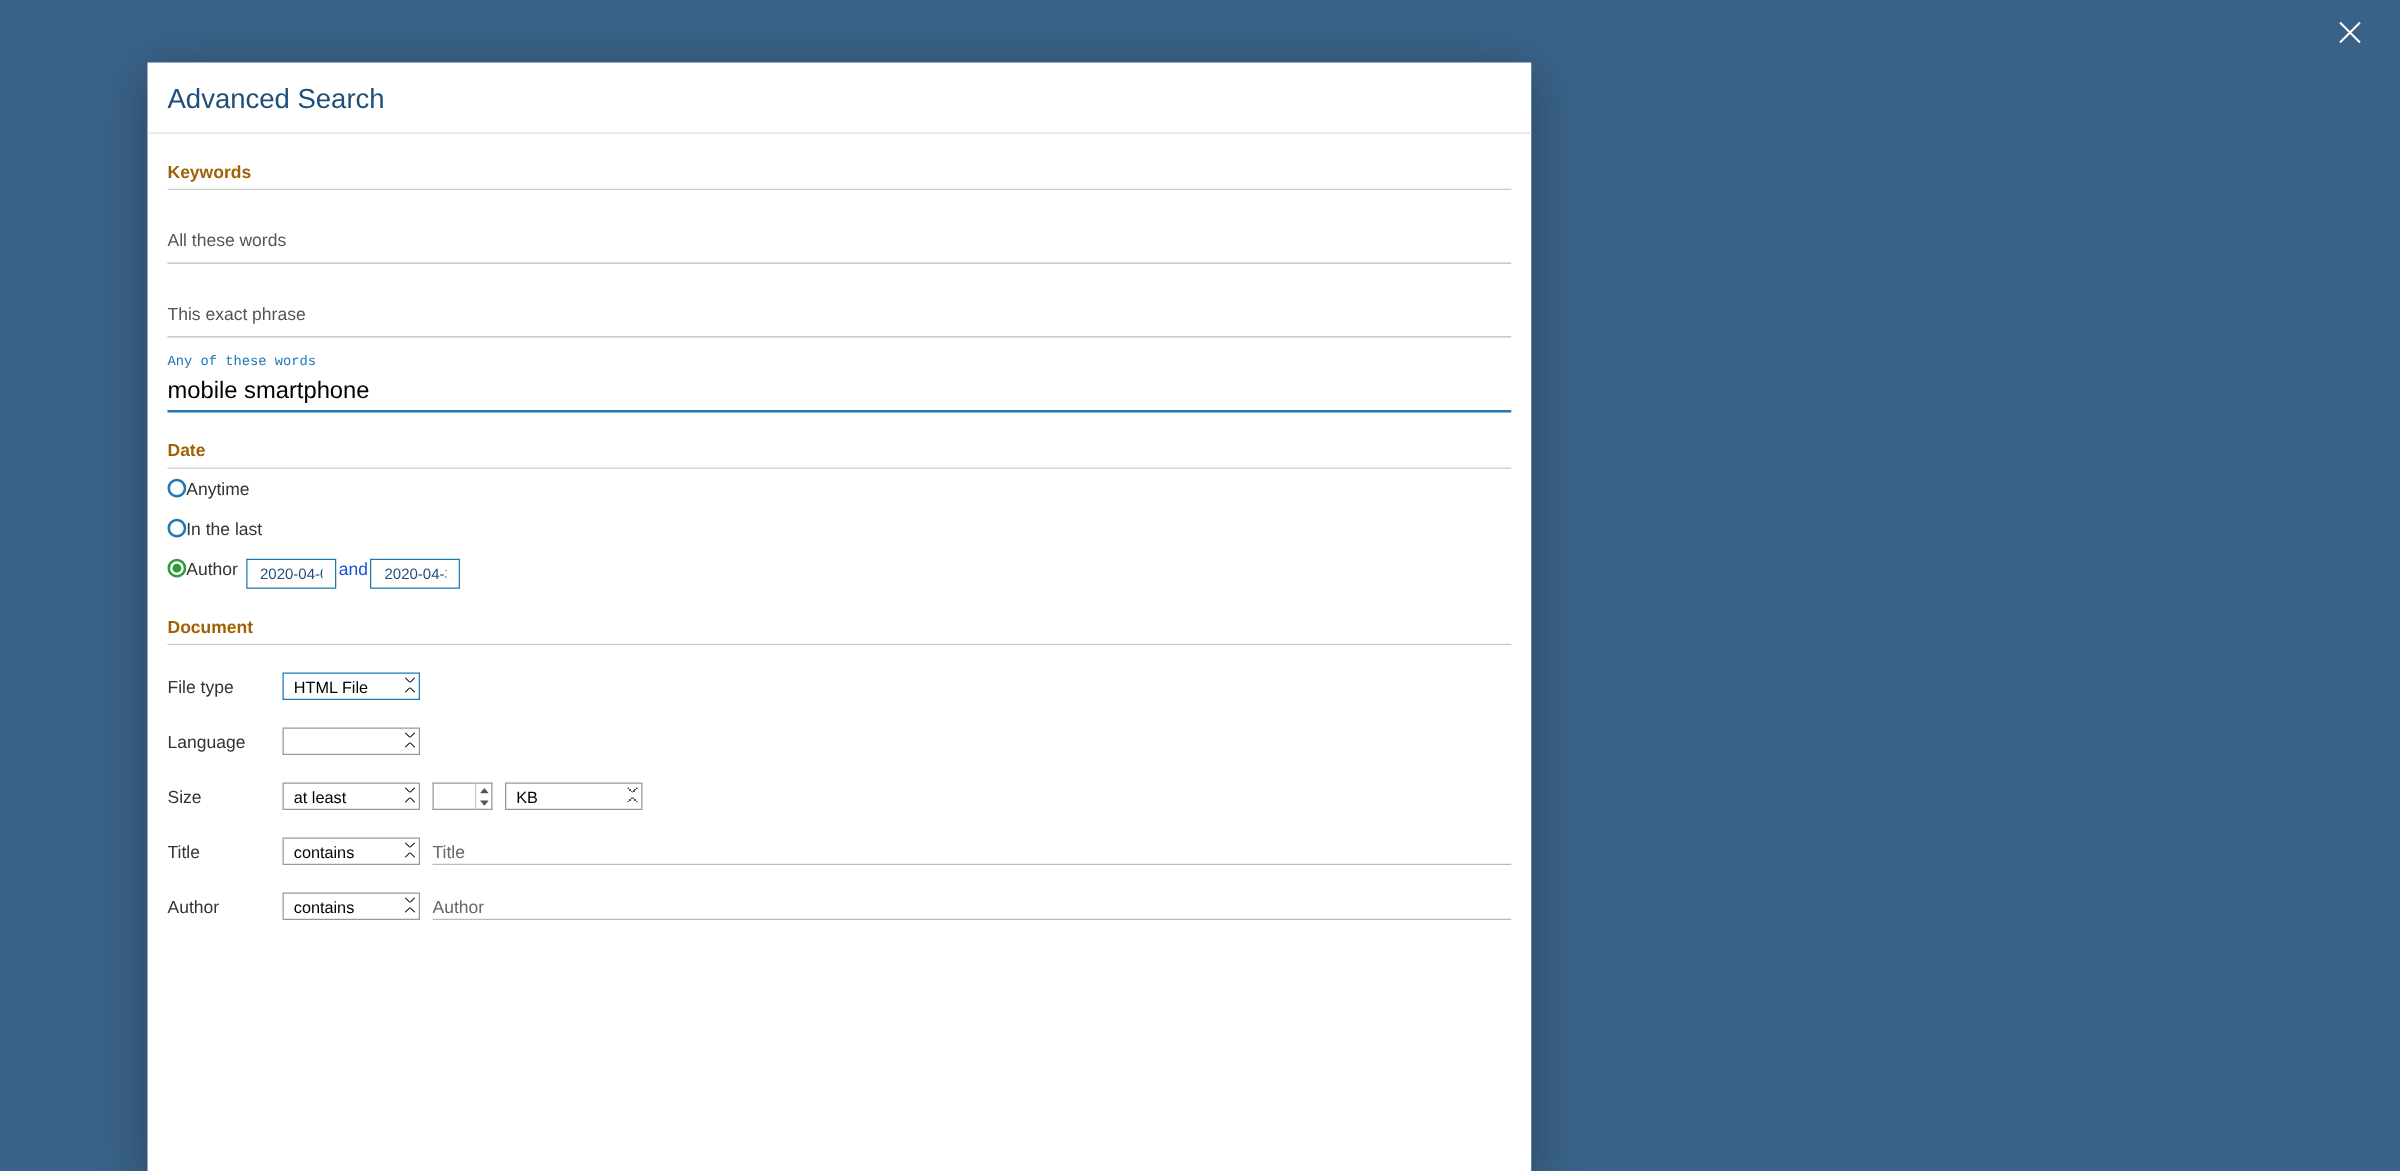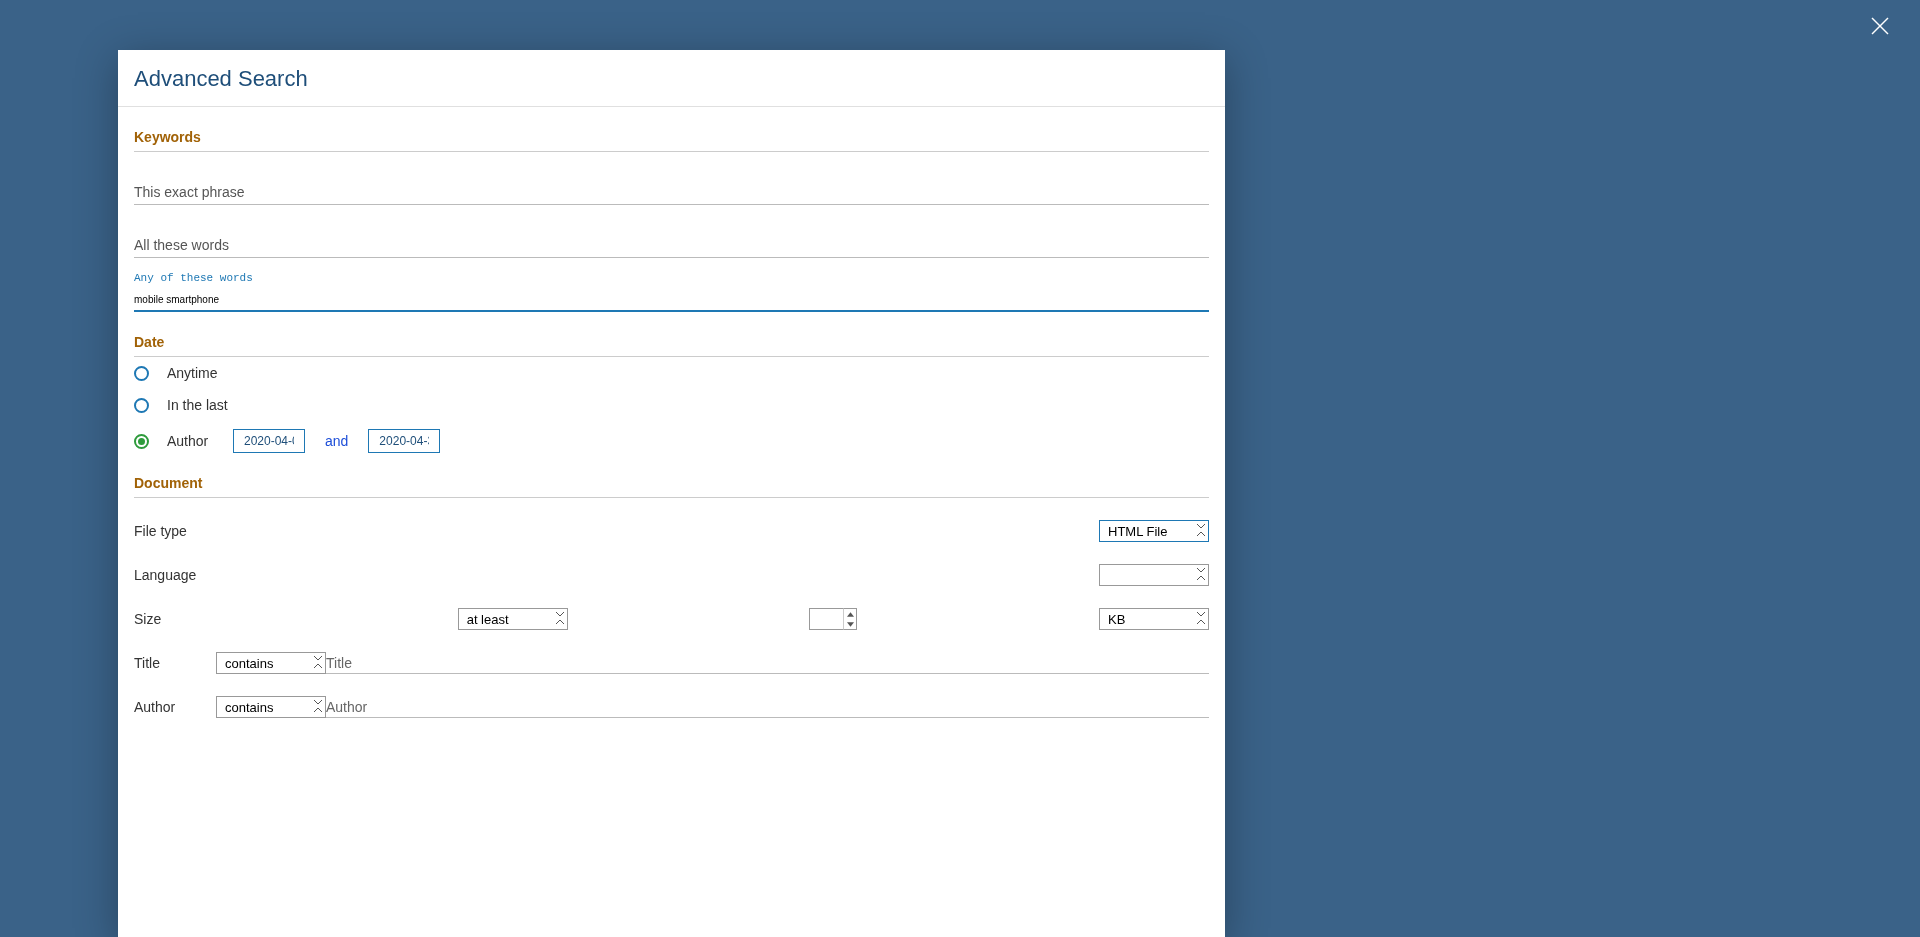--- a/index.html
+++ b/index.html
@@ -72,38 +72,37 @@
     font-size: 14px;
     color: #555;
     pointer-events: none;
     top: 14px;
     transition: 0.15s;
   }
   .text-field input {
     width: 100%;
     border: none;
     outline: none;
-    font-size: 10px;
+    font-size: 19px;
     background: transparent;
     padding: 0;
   }
   .text-field.focused {
     border-bottom: 2px solid #1e78b4;
   }
   .text-field.focused .floating-label {
     top: -4px;
     font-size: 11px;
     color: #1e78b4;
     font-family: Liberation Mono, monospace;
   }
   .date-row {
     display: flex;
-    align-items: center;
+    align-items: flex-start;
     padding: 8px 0;
-    gap: 18px;
   }
   .radio-circle {
     width: 15px;
     height: 15px;
     border: 2px solid #1e78b4;
     border-radius: 50%;
     display: inline-flex;
     align-items: center;
     justify-content: center;
     cursor: pointer;
@@ -137,22 +136,21 @@
   }
   .date-and {
     font-size: 14px;
     color: #1d4ed8;
     margin: 0 2px;
   }
   .doc-row {
     display: flex;
     align-items: center;
     padding-top: 22px;
-    gap: 0;
-    justify-content: space-between;
+    gap: 10px;
   }
   .doc-label {
     width: 82px;
     font-size: 14px;
     color: #333;
     flex-shrink: 0;
   }
   select.doc-select, input.doc-num {
     border: 1px solid #999;
     height: 22px;
@@ -241,26 +239,26 @@
 <div class="modal-wrap">
   <div class="modal">
     <div class="modal-header">
       <div class="modal-title">Advanced Search</div>
     </div>
     <div class="modal-body">
 
       <div class="section-header">Keywords</div>
 
       <div class="text-field">
+        <span class="floating-label">All these words</span>
+        <input type="text" value="" style="">
+      </div>
+
+      <div class="text-field">
         <span class="floating-label">This exact phrase</span>
-        <input type="text" value="" style="">
-      </div>
-
-      <div class="text-field">
-        <span class="floating-label">All these words</span>
         <input type="text" value="" style="">
       </div>
 
       <div class="text-field focused">
         <span class="floating-label">Any of these words</span>
         <input type="text" value="mobile smartphone" style="">
       </div>
 
 
       <div class="section-header">Date</div>

